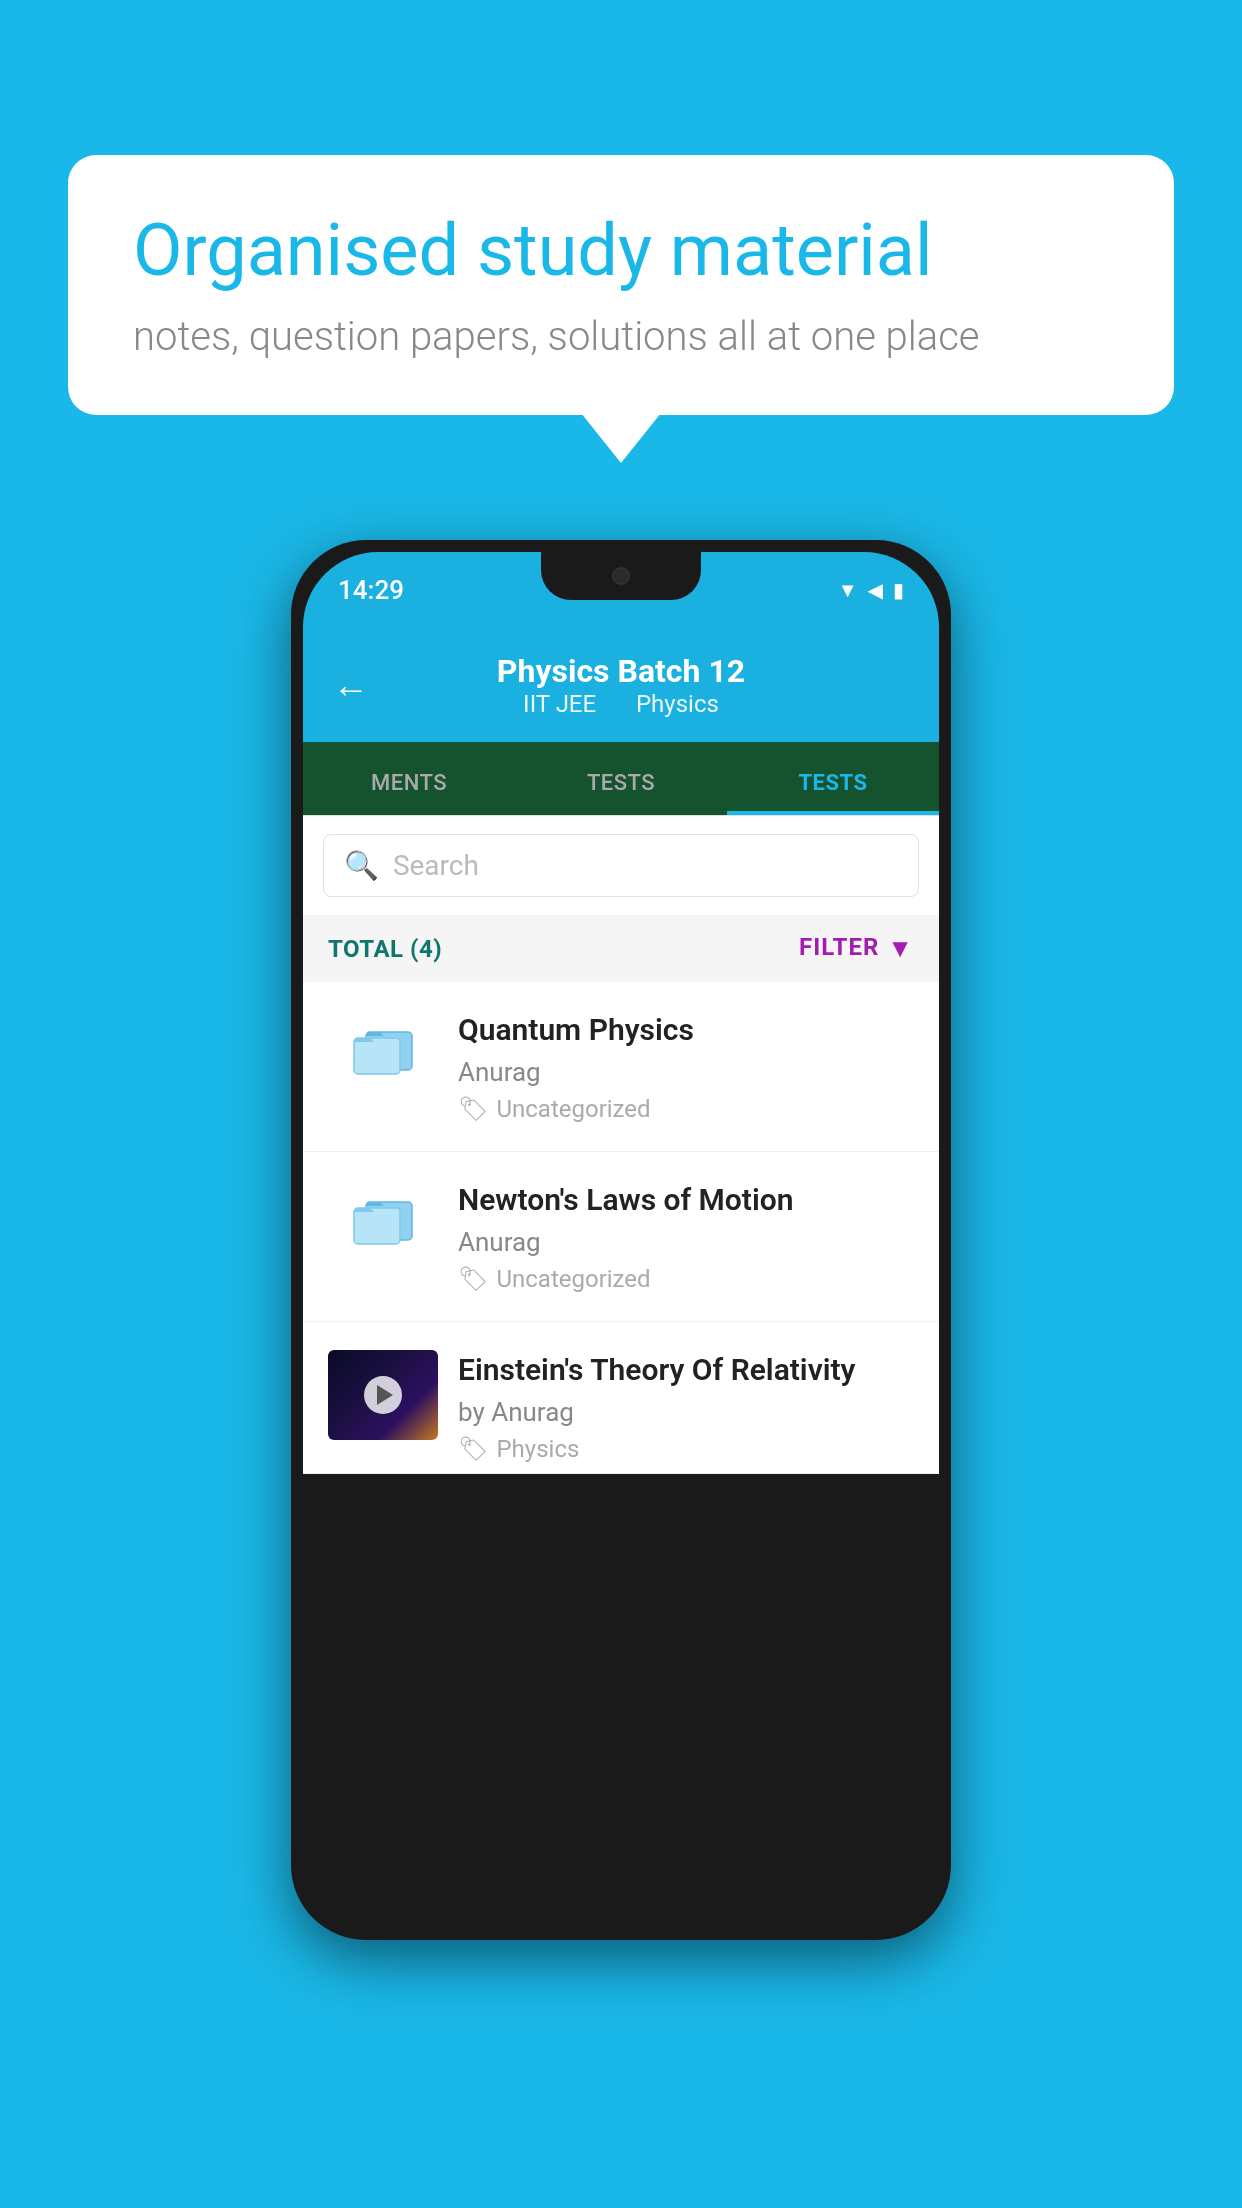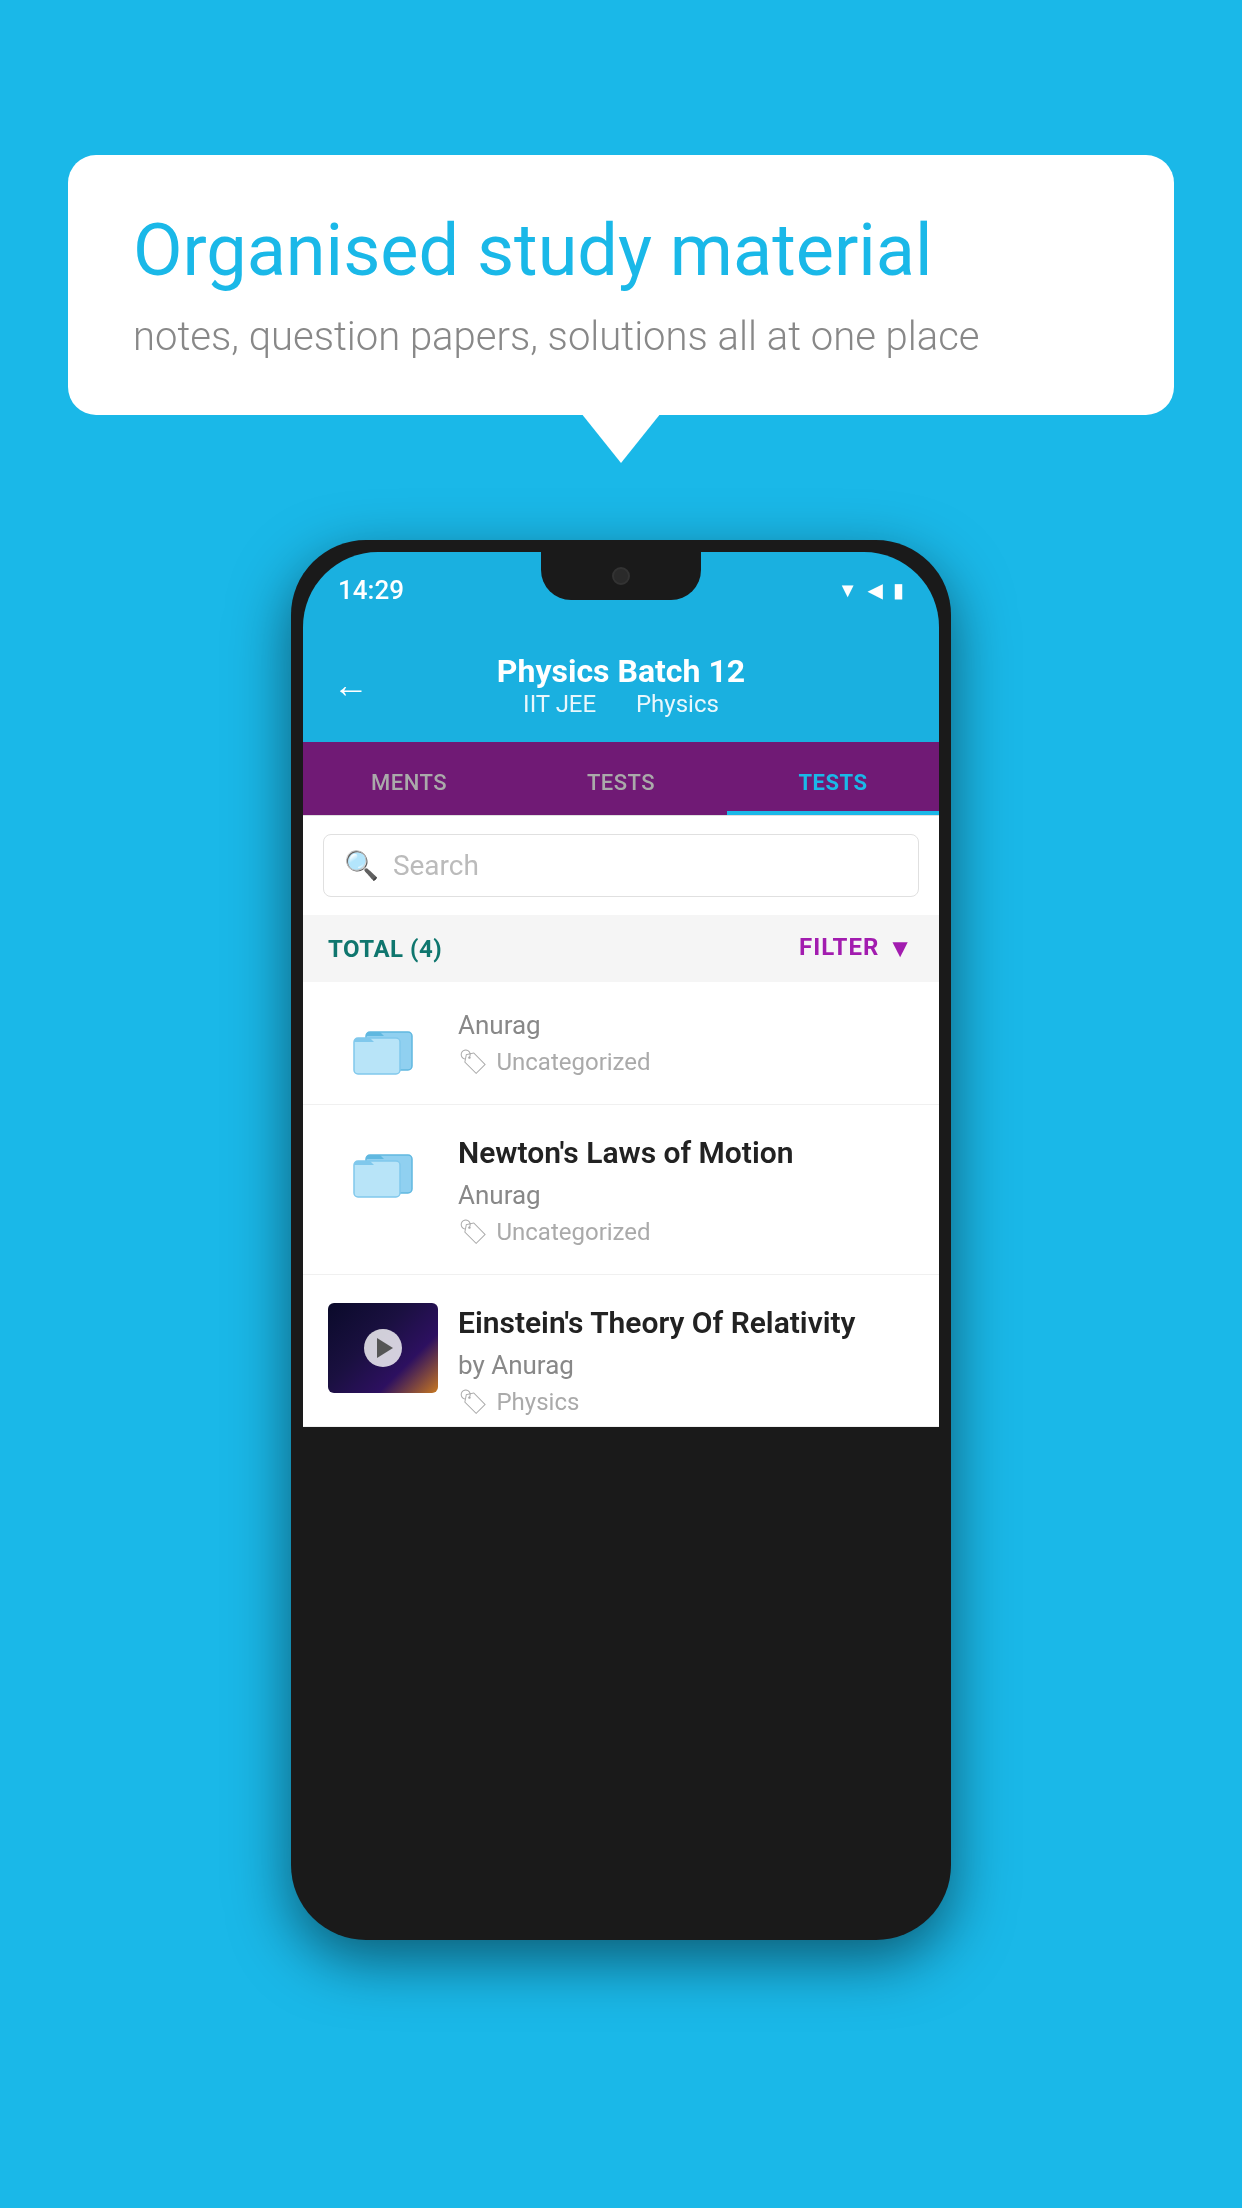--- a/index.html
+++ b/index.html
@@ -163,21 +163,21 @@
     .header-subtitle {
       color: rgba(255,255,255,0.9);
       font-size: 24px;
     }
     .header-subtitle span {
       margin: 0 8px;
     }
 
     
     .tabs-bar {
-      background: #701a75;
+      background: #14532d;
       display: flex;
       border-bottom: 1px solid #e0e0e0;
       overflow-x: auto;
     }
     .tab-item {
       flex: 1;
       text-align: center;
       padding: 28px 8px 20px;
       font-size: 22px;
       font-weight: 500;
@@ -409,20 +409,21 @@
           <svg class="folder-icon-svg" viewBox="0 0 70 60" fill="none" xmlns="http://www.w3.org/2000/svg">
 
             <rect x="18" y="16" width="46" height="38" rx="4" fill="#90d0f0" stroke="#60b8e0" stroke-width="1.5"></rect>
             <path d="M18 20 Q18 16 22 16 L32 16 L36 20 L18 20Z" fill="#60b8e0"></path>
 
             <rect x="6" y="22" width="46" height="36" rx="4" fill="#b8e4f8" stroke="#80c8ec" stroke-width="1.5"></rect>
             <path d="M6 26 Q6 22 10 22 L22 22 L26 26 L6 26Z" fill="#80c8ec"></path>
           </svg>
         </div>
         <div class="item-info">
+          <div class="item-title">Quantum Physics</div>
           <div class="item-author">Anurag</div>
           <div class="item-tag">
             <span>🏷</span>
             <span>Uncategorized</span>
           </div>
         </div>
       </div>
 
       <div class="video-item">
         <div class="folder-icon-wrap">

